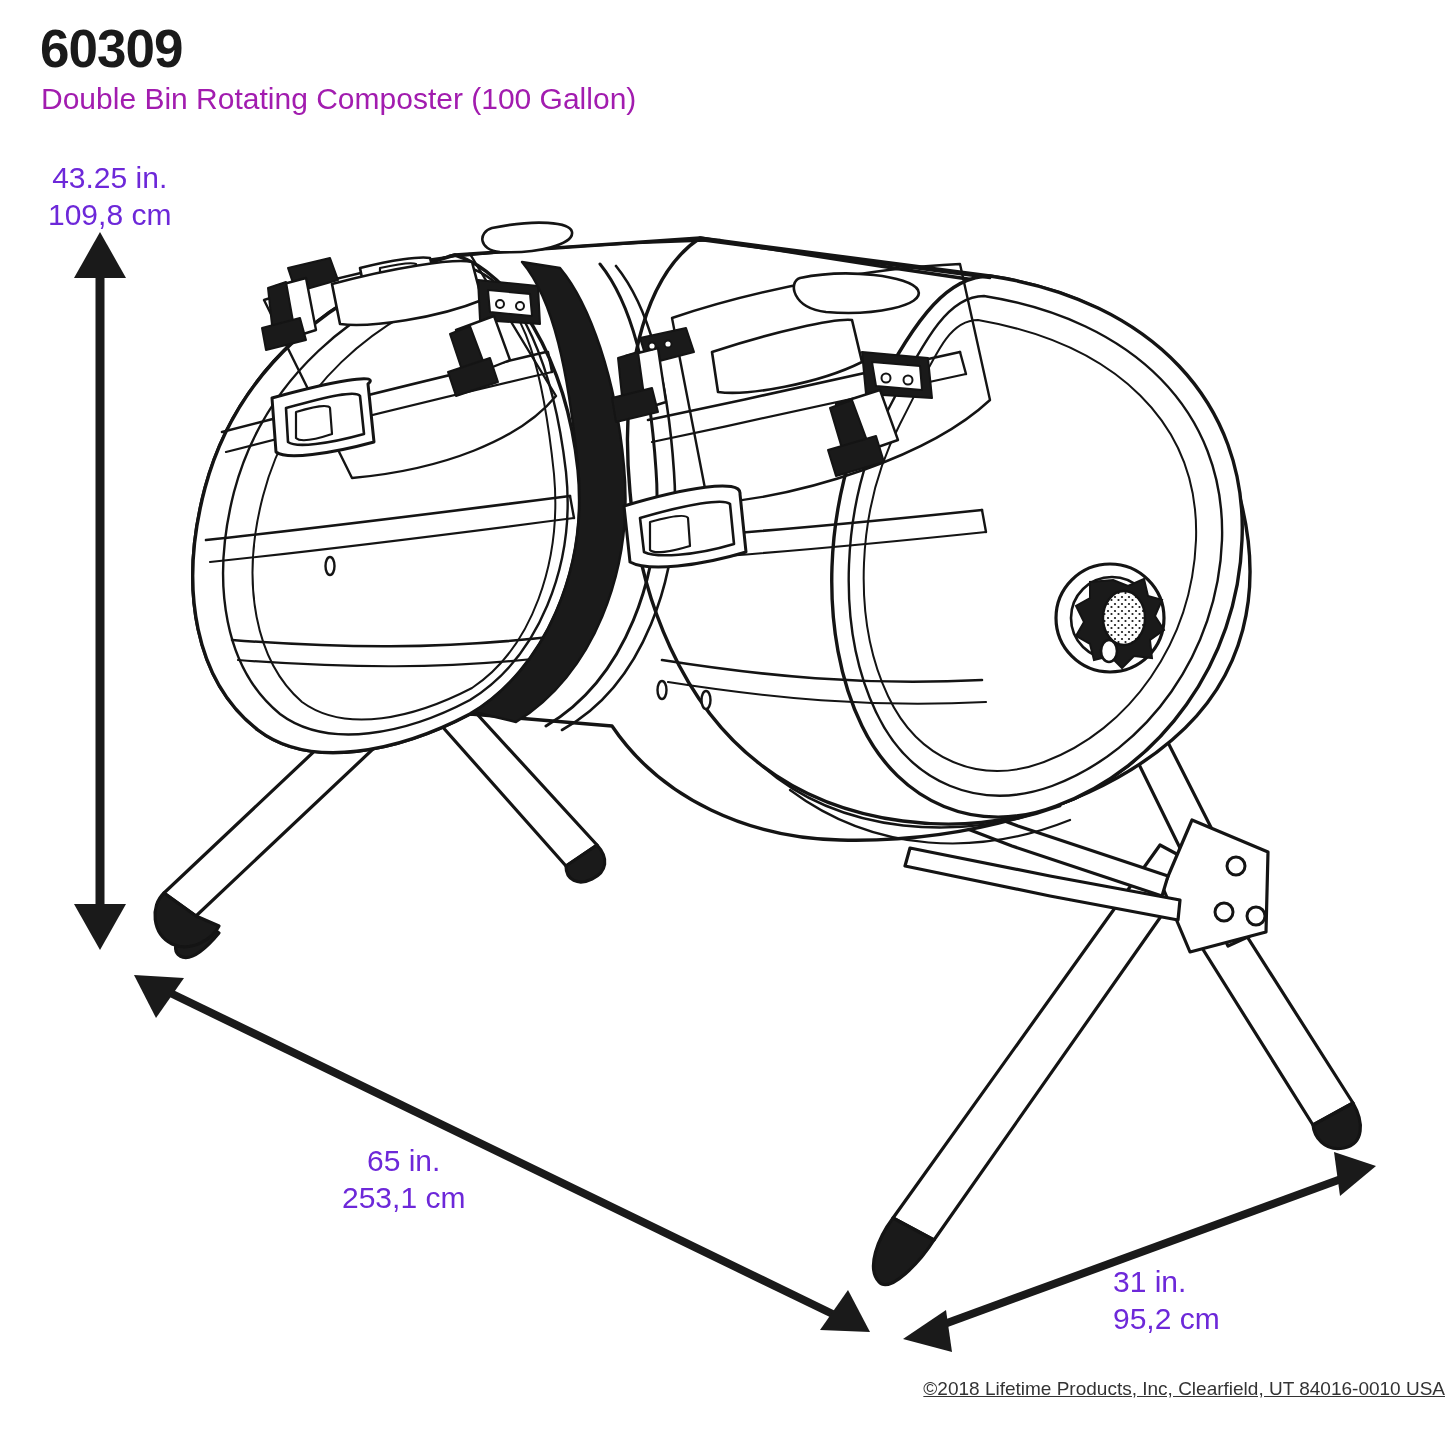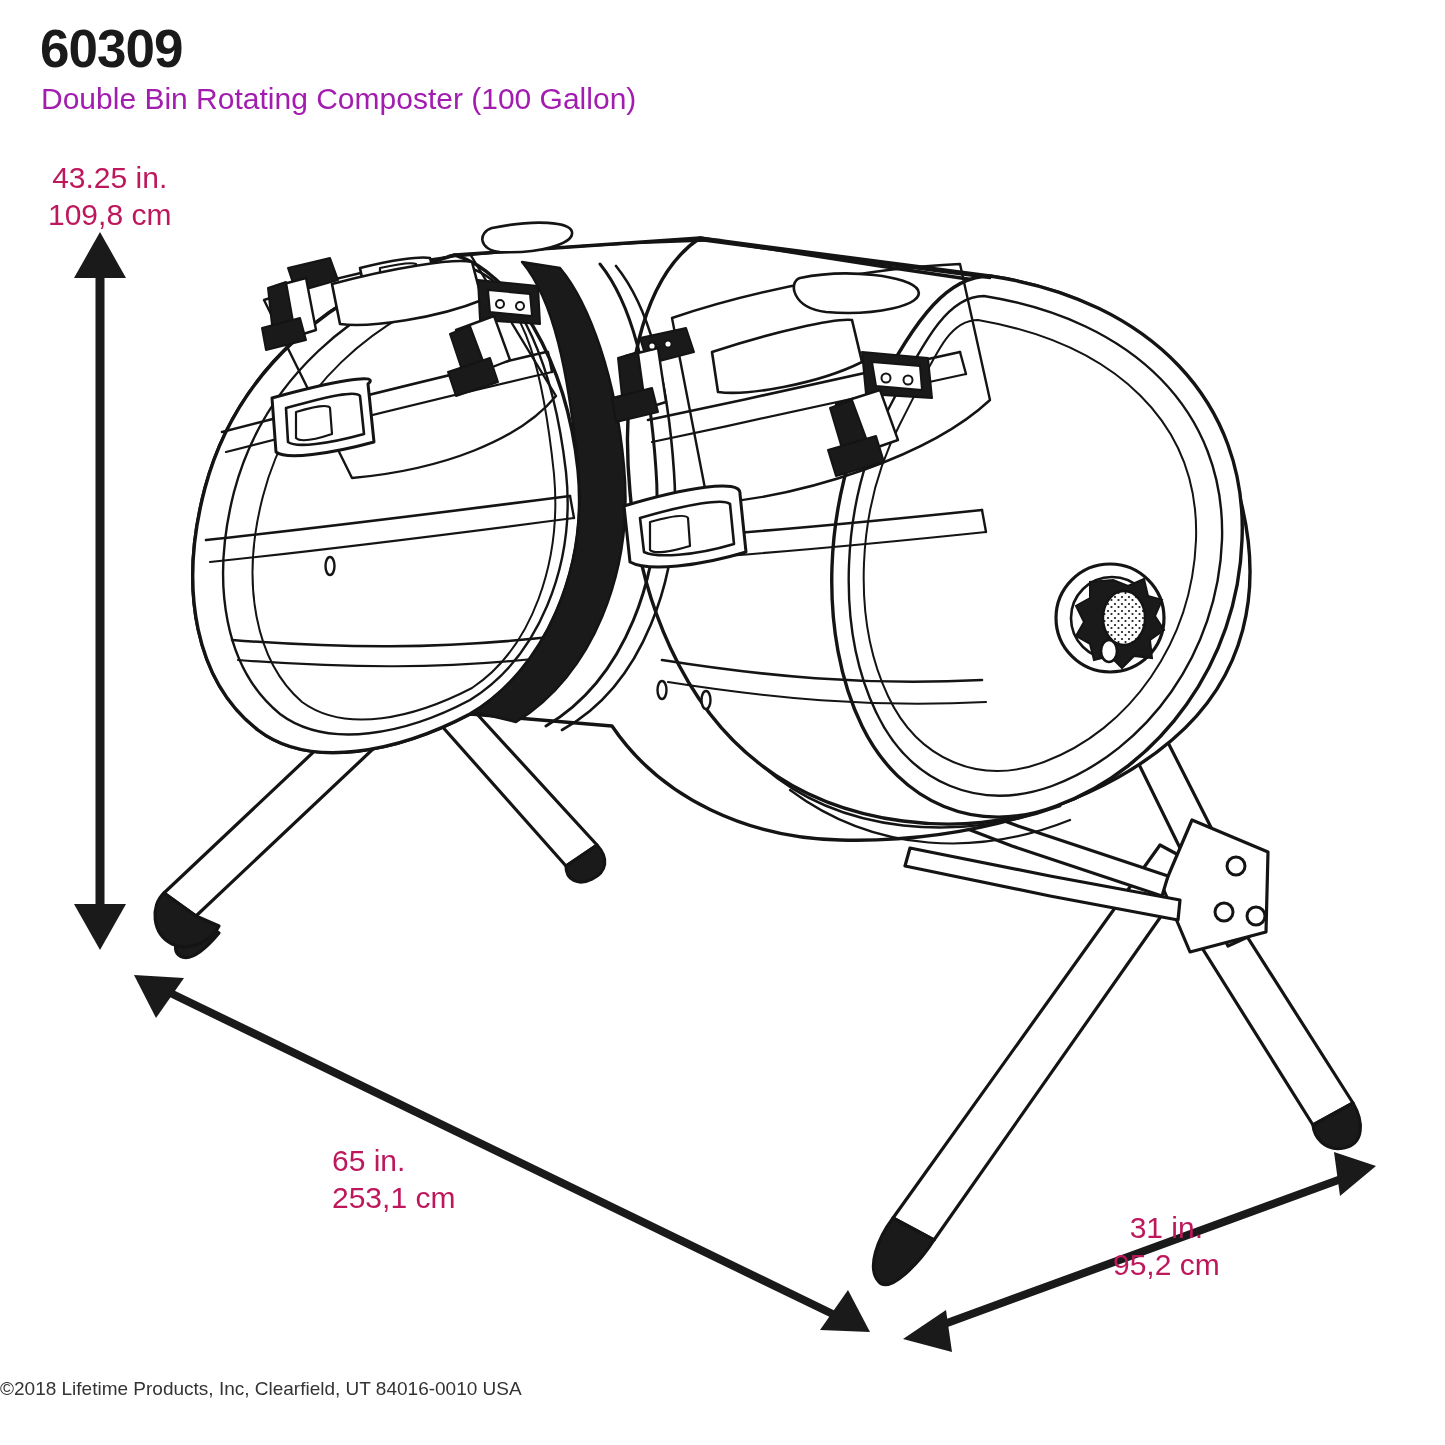--- a/index.html
+++ b/index.html
@@ -78,50 +78,51 @@
     width: 1445px;
     height: 1445px;
   }
   #drawing svg { display: block; }
 
   
   .dim-label {
     position: absolute;
     font-size: 30px;
     line-height: 1.23;
-    color: #be185d;
+    color: #6d28d9;
     white-space: nowrap;
     text-align: center;
   }
   #dim-height-label {
     left: 48px;
     top: 160px;
     text-align: center;
   }
   #dim-width-label {
-    left: 332px;
+    left: 342px;
     top: 1143px;
-    text-align: left;
+    text-align: center;
   }
   #dim-depth-label {
     left: 1113px;
-    top: 1210px;
-    text-align: center;
+    top: 1264px;
+    text-align: left;
   }
   .dim-line-1, .dim-line-2 { display: block; }
 
   
   #footer-copyright {
     position: absolute;
     left: 0;
     top: 1378px;
     width: 1445px;
-    text-align: left;
+    text-align: right;
     font-size: 19px;
     color: #333333;
+    text-decoration: underline;
   }
 </style>
 </head>
 <body>
 
 <div id="sheet">
 
   <div id="header">
     <div id="model-number">60309</div>
     <div id="product-name">Double Bin Rotating Composter (100 Gallon)</div>

